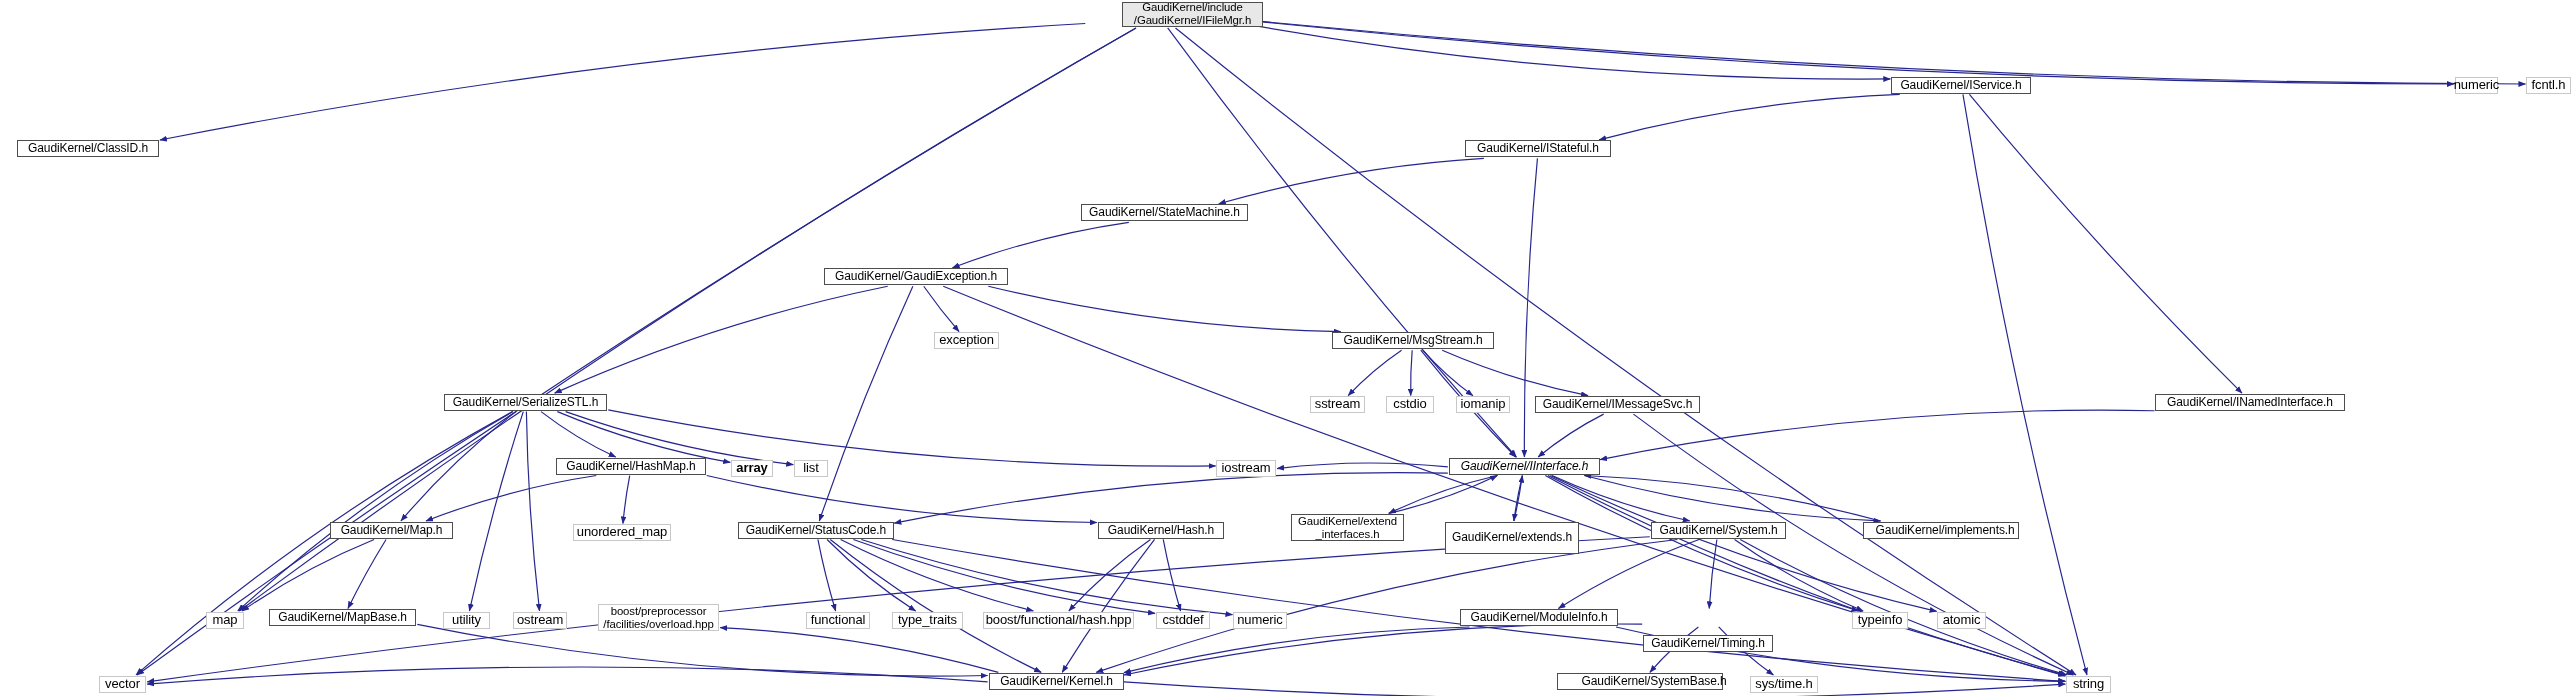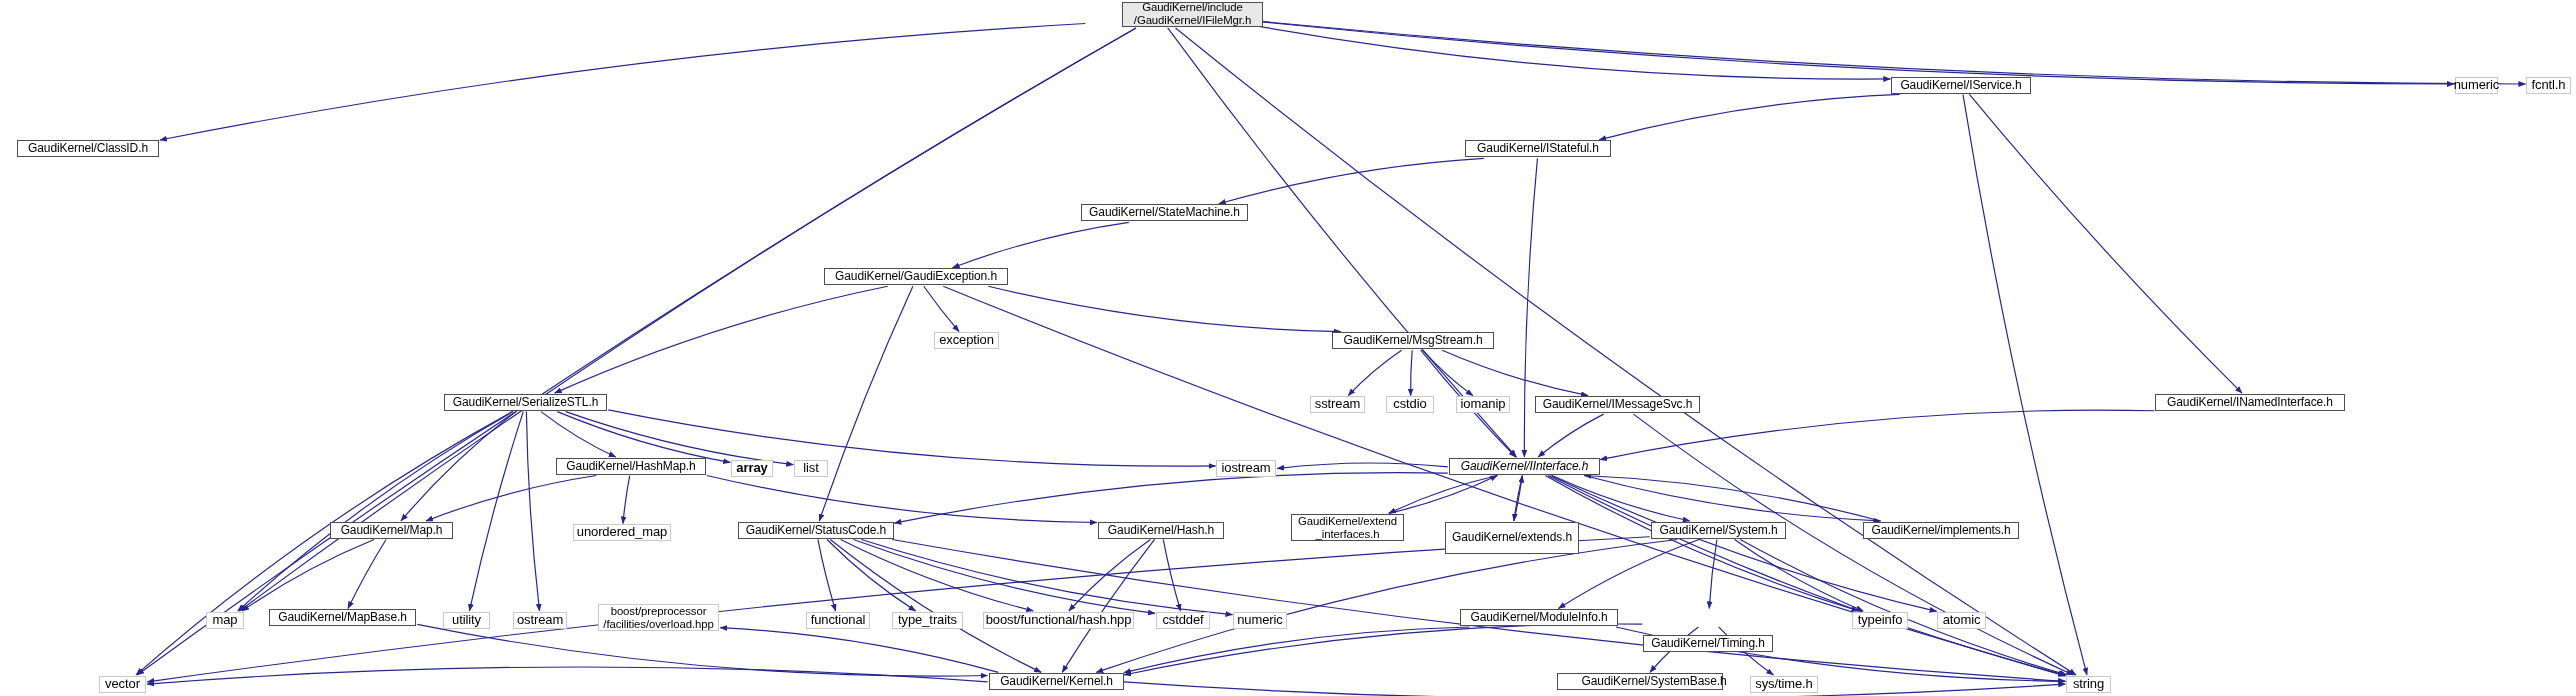--- a/index.html
+++ b/index.html
@@ -178,21 +178,21 @@
       <div class="node sys" style="left: 731px; top: 460px; width: 42px; height: 17px; font-weight: bold;"><span class="lbl">array</span></div>
       <div class="node sys" style="left: 794px; top: 460px; width: 34px; height: 17px;"><span class="lbl">list</span></div>
       <div class="node hdr" style="left: 330px; top: 522px; width: 123px; height: 17px;"><span class="lbl">GaudiKernel/Map.h</span></div>
       <div class="node sys" style="left: 573px; top: 524px; width: 98px; height: 17px;"><span class="lbl">unordered_map</span></div>
       <div class="node hdr" style="left: 738px; top: 522px; width: 156px; height: 17px;"><span class="lbl">GaudiKernel/StatusCode.h</span></div>
       <div class="node hdr" style="left: 1098px; top: 522px; width: 126px; height: 17px;"><span class="lbl">GaudiKernel/Hash.h</span></div>
       <div class="node hdr small" style="left: 1291px; top: 514px; width: 113px; height: 27px;"><span class="lbl">GaudiKernel/extend
 _interfaces.h</span></div>
       <div class="node hdr" style="left: 1445px; top: 522px; width: 134px; height: 32px;"><span class="lbl">GaudiKernel/extends.h</span></div>
       <div class="node hdr" style="left: 1651px; top: 522px; width: 135px; height: 17px;"><span class="lbl">GaudiKernel/System.h</span></div>
-      <div class="node hdr" style="left: 1863px; top: 522px; width: 156px; height: 17px;"><span class="lbl">GaudiKernel/implements.h</span></div>
+      <div class="node hdr" style="left: 1863px; top: 522px; width: 156px; height: 17px; justify-content: flex-end;"><span class="lbl">GaudiKernel/implements.h</span></div>
       <div class="node sys" style="left: 206px; top: 612px; width: 38px; height: 17px;"><span class="lbl">map</span></div>
       <div class="node hdr" style="left: 269px; top: 609px; width: 147px; height: 17px;"><span class="lbl">GaudiKernel/MapBase.h</span></div>
       <div class="node sys" style="left: 443px; top: 612px; width: 47px; height: 17px;"><span class="lbl">utility</span></div>
       <div class="node sys" style="left: 513px; top: 612px; width: 54px; height: 17px;"><span class="lbl">ostream</span></div>
       <div class="node sys small" style="left: 598px; top: 604px; width: 121px; height: 27px;"><span class="lbl">boost/preprocessor
 /facilities/overload.hpp</span></div>
       <div class="node sys" style="left: 806px; top: 612px; width: 64px; height: 17px;"><span class="lbl">functional</span></div>
       <div class="node sys" style="left: 892px; top: 612px; width: 71px; height: 17px;"><span class="lbl">type_traits</span></div>
       <div class="node sys" style="left: 983px; top: 612px; width: 151px; height: 17px;"><span class="lbl">boost/functional/hash.hpp</span></div>
       <div class="node sys" style="left: 1156px; top: 612px; width: 54px; height: 17px;"><span class="lbl">cstddef</span></div>

